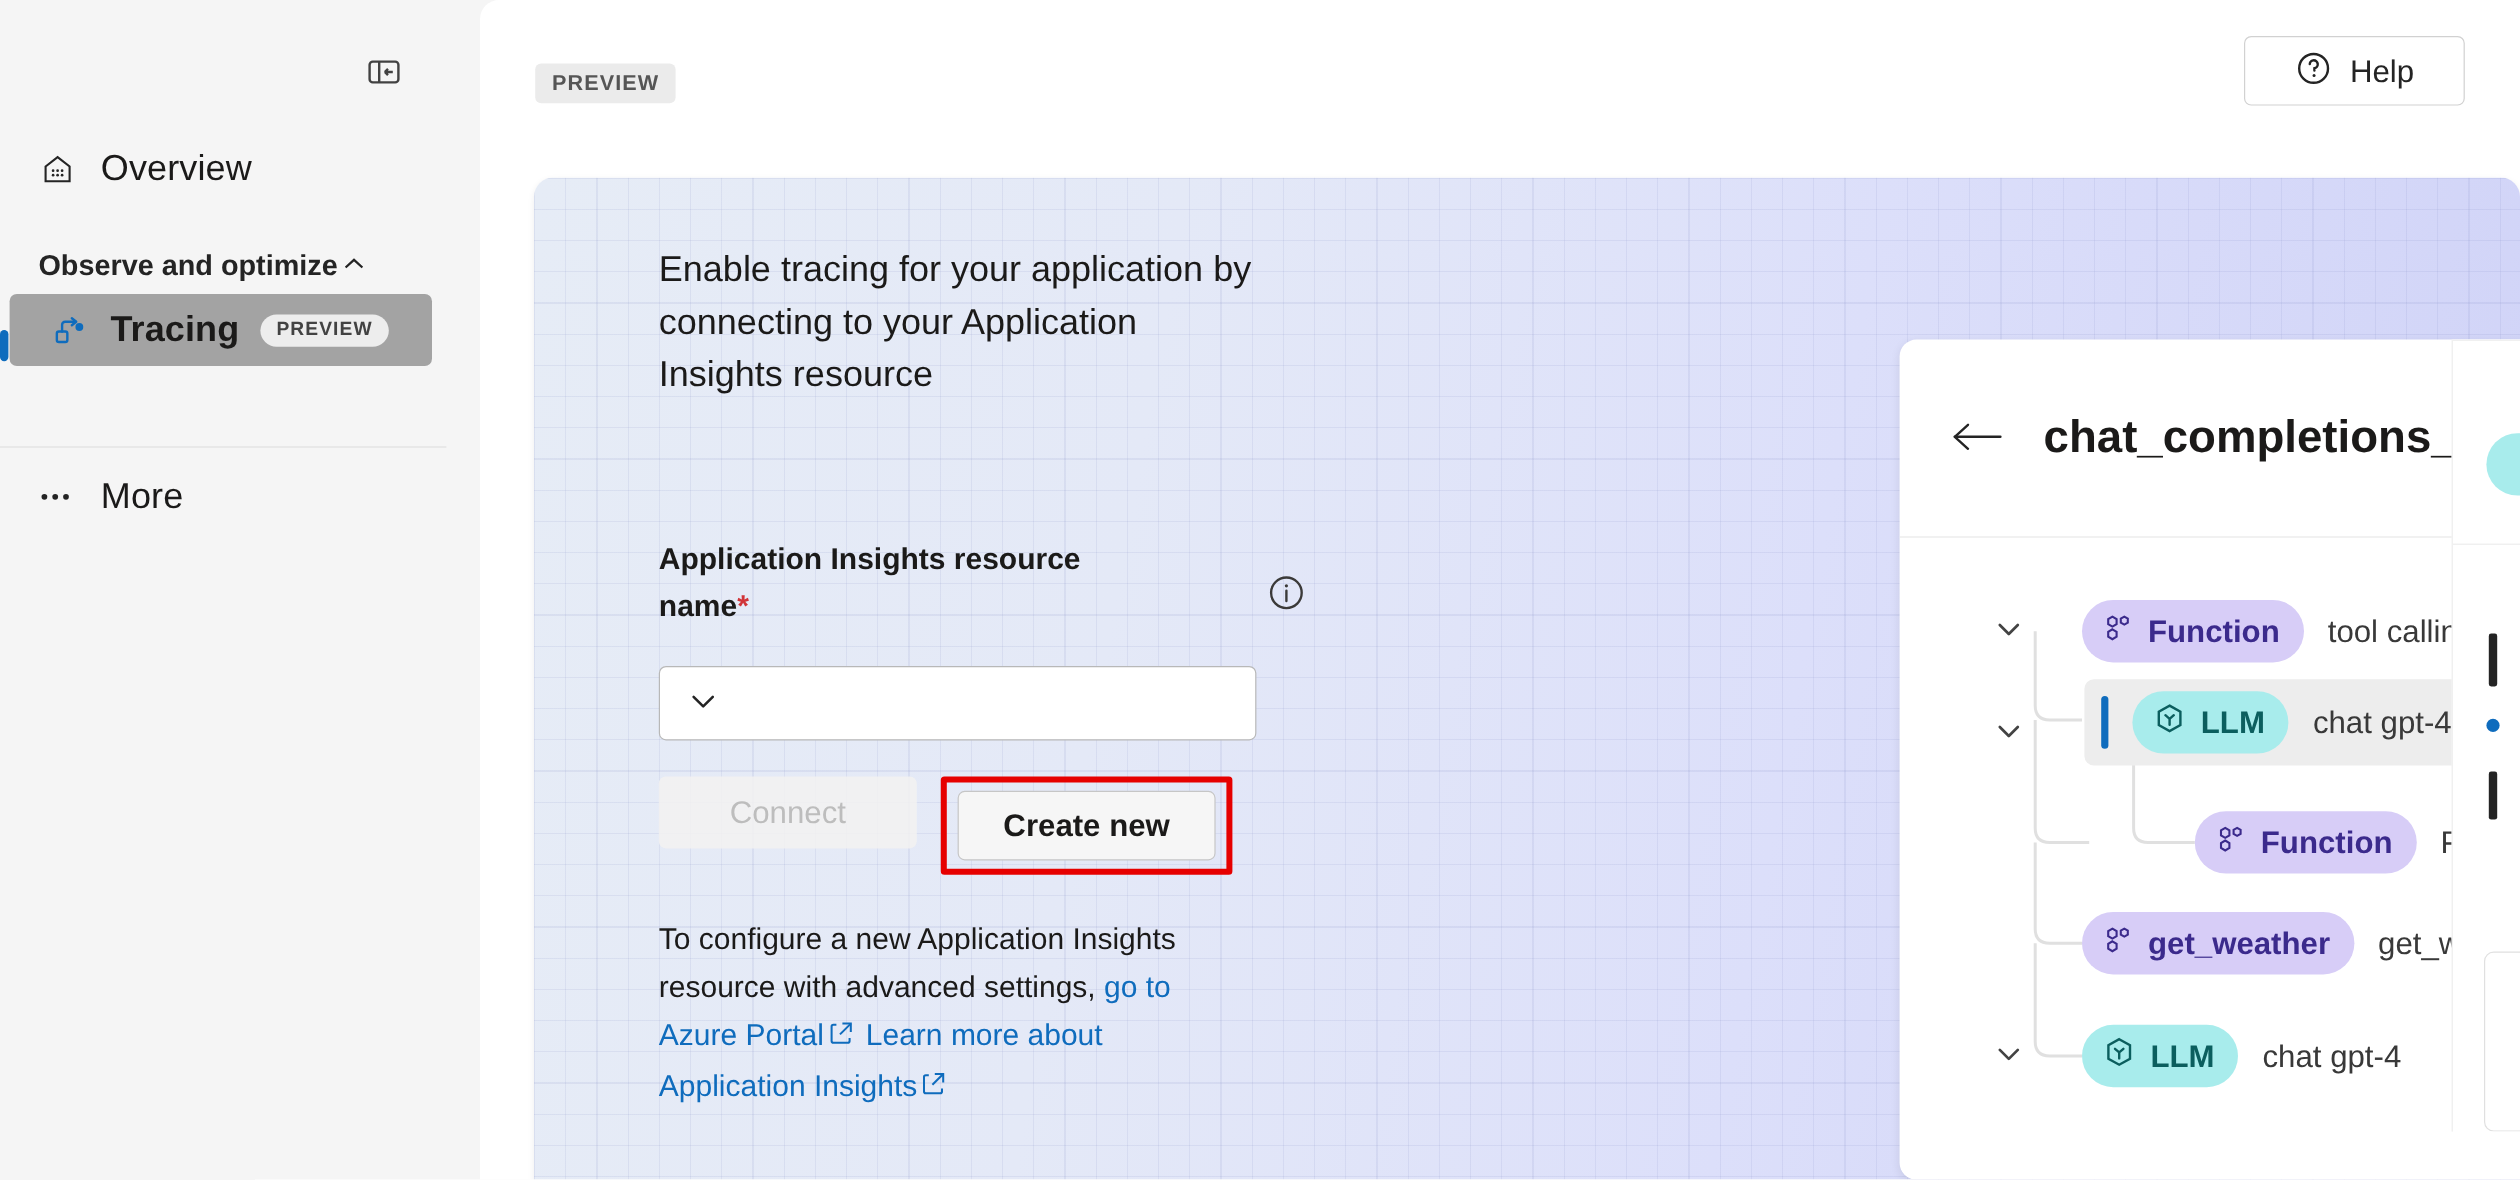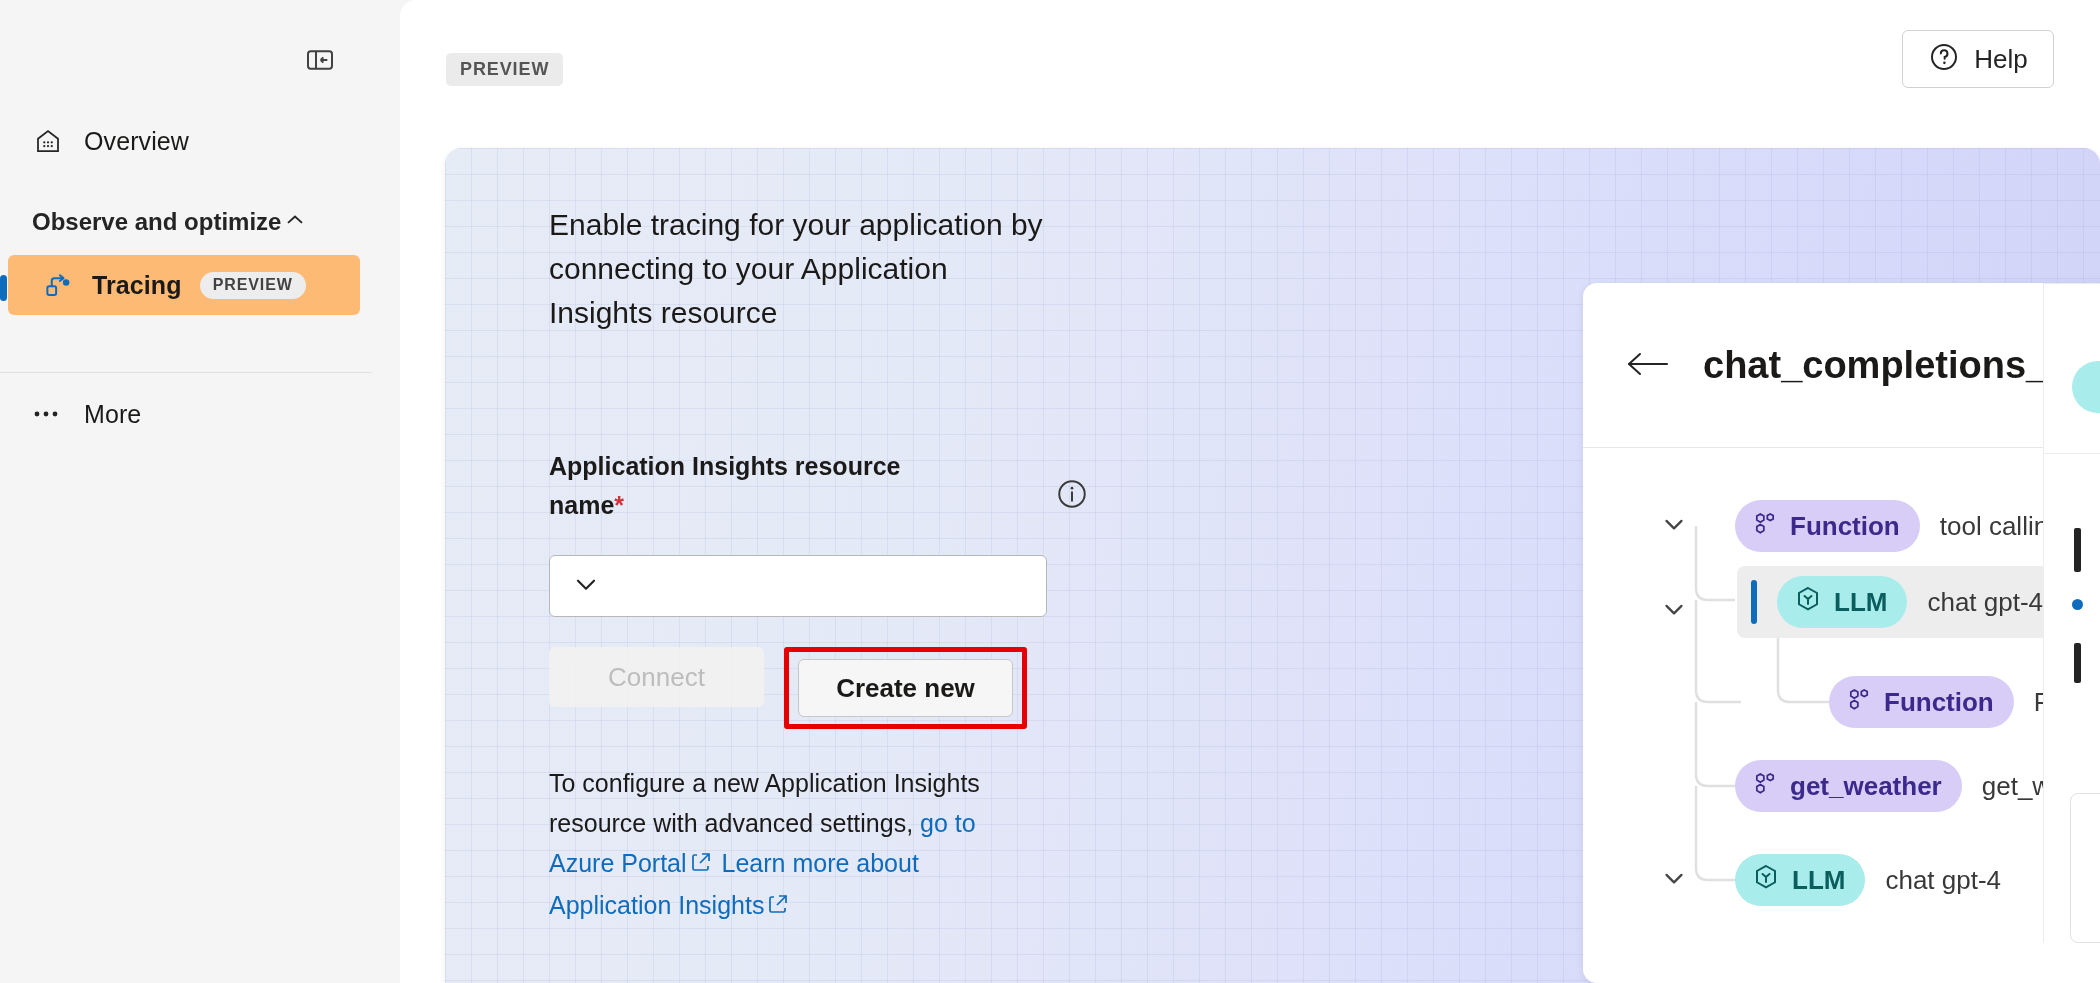--- a/index.html
+++ b/index.html
@@ -21,33 +21,33 @@
     position: absolute; left: 298px; top: 38px;
     width: 44px; height: 44px;
     display: flex; align-items: center; justify-content: center;
     border-radius: 4px; cursor: pointer;
   }
   .nav-item {
     position: absolute; left: 10px; width: 360px; height: 58px;
     display: flex; align-items: center; gap: 20px;
     padding-left: 22px; border-radius: 6px; cursor: pointer;
   }
-  .nav-item .nav-label { font-size: 25px; color: #1b1a19; letter-spacing: .1px; }
+  .nav-item .nav-label { font-size: 30px; color: #1b1a19; letter-spacing: .1px; }
   .nav-icon { width: 32px; height: 32px; display:flex; align-items:center; justify-content:center; flex: 0 0 32px; }
 
   #nav-overview { top: 112px; }
   .group-header {
     position: absolute; left: 10px; top: 198px; width: 360px; height: 48px;
     display: flex; align-items: center; justify-content: flex-start;
     padding: 0 26px 0 22px; cursor: pointer; border-radius: 6px;
   }
   .group-header .group-title { font-size: 24px; font-weight: 600; color: #242424; }
 
   #nav-tracing {
-    top: 255px; background: #fdba74; left: 8px; width: 352px; height: 60px;
+    top: 245px; background: #a3a3a3; left: 8px; width: 352px; height: 60px;
     border-radius: 6px; padding-left: 34px; gap: 18px;
   }
   #nav-tracing .nav-label { font-weight: 600; }
   .active-bar {
     position: absolute; left: 0px; top: 275px; width: 7px; height: 26px;
     background: #0f6cbd; border-radius: 4px;
   }
   .preview-pill {
     display: inline-block; padding: 5px 13px 6px; border-radius: 14px;
     background: #ebebeb; color: #424242; font-size: 16px;
@@ -74,21 +74,21 @@
   }
   .page-title {
     font-size: 41px; font-weight: 600; color: #1b1a19; letter-spacing: -.3px;
     white-space: nowrap;
   }
   .title-preview {
     padding: 7px 14px 8px; border-radius: 5px; background: #ebebeb;
     color: #555; font-size: 18px; font-weight: 600; letter-spacing: .9px; line-height:1;
   }
   .help-btn {
-    position: absolute; right: 0px; top: 30px; width: 152px; height: 58px;
+    position: absolute; right: 0px; top: 30px; width: 184px; height: 58px;
     border: 1px solid #d1d1d1; border-radius: 6px; background: #fff;
     display: flex; align-items: center; justify-content: center; gap: 14px;
     cursor: pointer;
   }
   .help-btn .help-label { font-size: 26px; color: #242424; }
 
   
   .hero {
     position: absolute; left: 45px; top: 148px; width: 1655px; height: 926px;
     border-radius: 16px;

